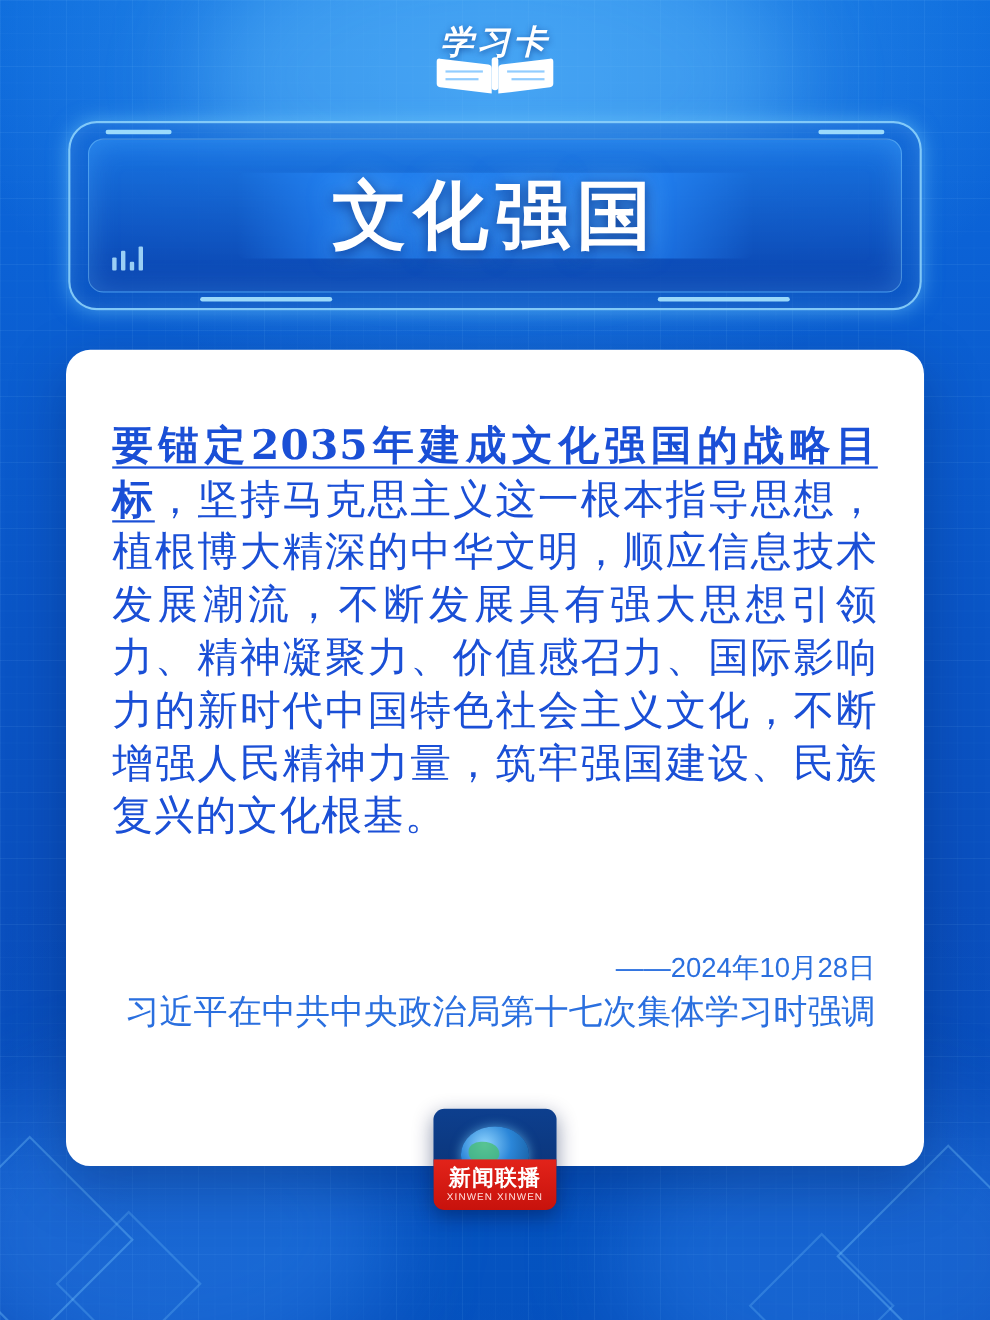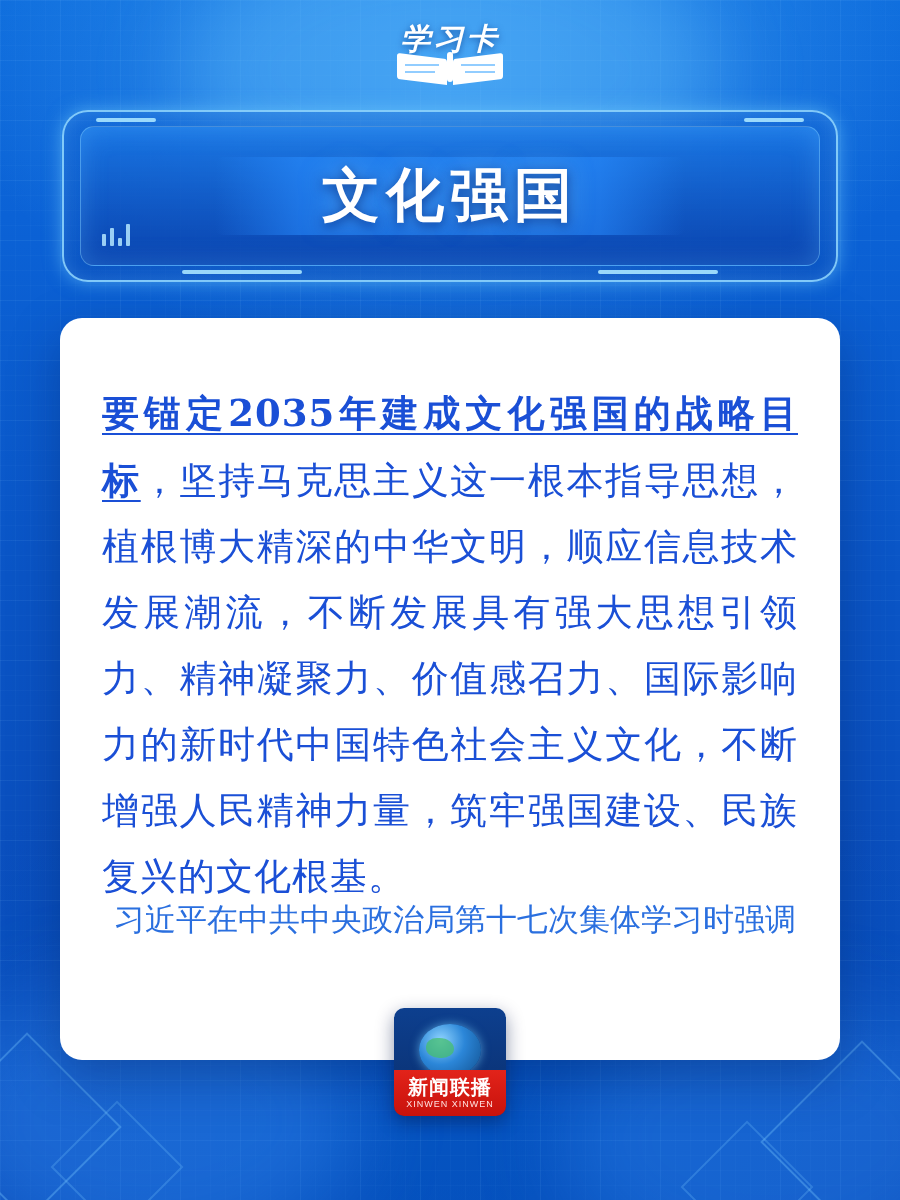--- a/index.html
+++ b/index.html
@@ -162,21 +162,21 @@
     width: 470px;
     height: 78px;
     border-radius: 8px;
     background: linear-gradient(90deg, rgba(25,110,225,0.0) 0%, rgba(40,140,255,0.55) 18%, rgba(40,140,255,0.55) 82%, rgba(25,110,225,0.0) 100%);
     display: flex;
     align-items: center;
     justify-content: center;
   }
   .title-text {
     color: #ffffff;
-    font-size: 58px;
+    font-size: 68px;
     font-weight: bold;
     letter-spacing: 6px;
     text-shadow: 0 3px 12px rgba(0,40,130,0.85), 0 0 24px rgba(140,220,255,0.55);
     white-space: nowrap;
   }
   .corner-tick {
     position: absolute;
     background: rgba(170,230,255,0.9);
   }
   .bar-deco {
@@ -197,21 +197,21 @@
     box-shadow: 0 18px 50px rgba(0,30,90,0.35);
   }
   .quote {
     position: absolute;
     left: 42px;
     right: 42px;
     top: 62px;
     color: #1a4fd6;
     font-family: "DejaVu Serif", "Liberation Serif", serif;
     font-size: 37px;
-    line-height: 66px;
+    line-height: 48px;
     letter-spacing: 1px;
     text-align: justify;
   }
   .quote .lead {
     font-weight: bold;
     text-decoration: underline;
     text-underline-offset: 7px;
     text-decoration-thickness: 2px;
   }
   .attribution {
@@ -228,24 +228,24 @@
   }
   .attribution .source {
     font-size: 31px;
     line-height: 40px;
   }
 
   
   .footer-logo {
     position: absolute;
     left: 50%;
-    bottom: 84px;
+    bottom: 100px;
     transform: translateX(-50%);
     width: 112px;
-    height: 108px;
+    height: 92px;
     border-radius: 10px;
     background: linear-gradient(180deg, #0d3f8e 0%, #0a2f6e 100%);
     box-shadow: 0 6px 18px rgba(0,20,70,0.45);
     overflow: hidden;
   }
   .footer-logo .globe {
     position: absolute;
     left: 50%;
     top: 16px;
     transform: translateX(-50%);
@@ -343,20 +343,21 @@
     <div class="title-bar">
       <div class="title-text">文化强国</div>
     </div>
   </div>
 
   <div class="card">
     <div class="quote">
       <span class="lead">要锚定2035年建成文化强国的战略目标</span><span>，坚持马克思主义这一根本指导思想，植根博大精深的中华文明，顺应信息技术发展潮流，不断发展具有强大思想引领力、精神凝聚力、价值感召力、国际影响力的新时代中国特色社会主义文化，不断增强人民精神力量，筑牢强国建设、民族复兴的文化根基。</span>
     </div>
     <div class="attribution">
+      <div class="date">——2024年10月28日</div>
       <div class="source">习近平在中共中央政治局第十七次集体学习时强调</div>
     </div>
   </div>
 
   <div class="footer-logo">
     <div class="globe"></div>
     <div class="redbar">
       <div class="cn">新闻联播</div>
       <div class="en">XINWEN  XINWEN</div>
     </div>

